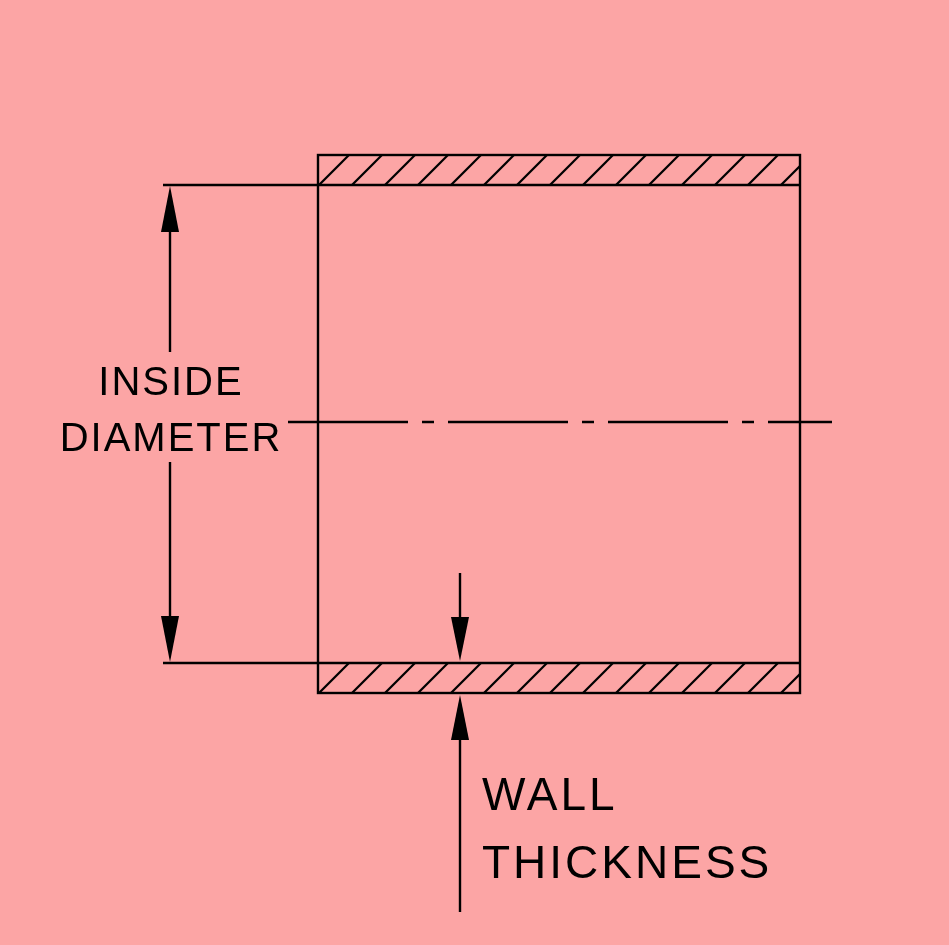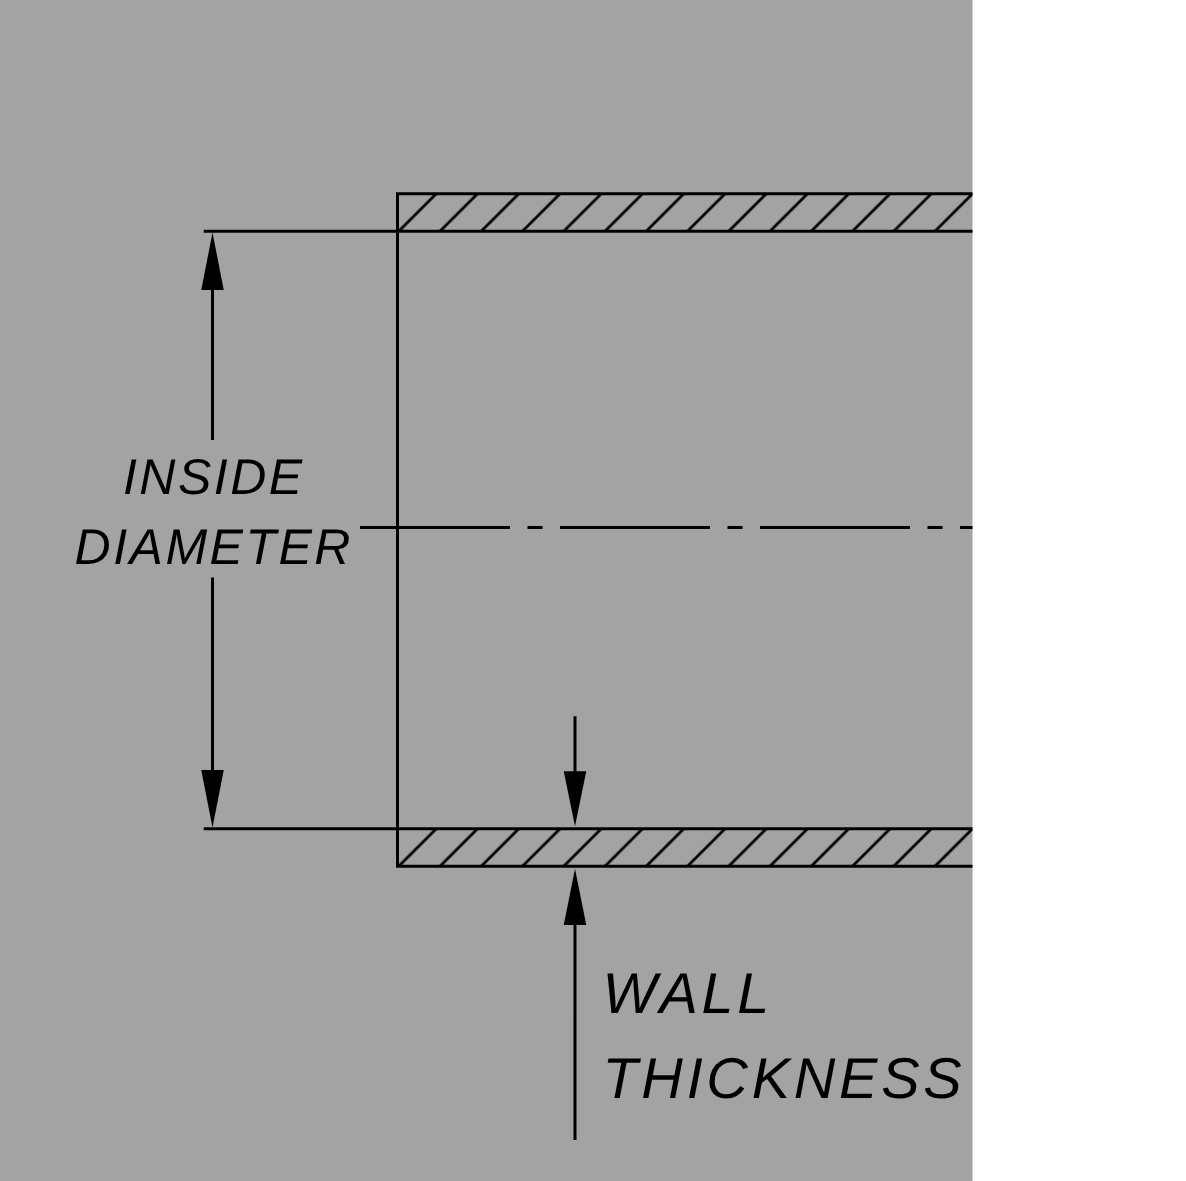--- a/index.html
+++ b/index.html
@@ -1,16 +1,16 @@
 <!DOCTYPE html>
 <html><head>
 <meta charset="utf-8">
 <style>
   html,body{margin:0;padding:0;background:#ffffff;}
-  .canvas{position:relative;width:778px;height:945px;background:#a3a3a3;overflow:hidden;font-style:italic;}
+  .canvas{position:relative;width:949px;height:945px;background:#fca5a5;overflow:hidden;}
   svg{display:block;}
   .lbl{font-family:"Liberation Sans", sans-serif;fill:#000;}
   .lbl-id{font-size:40px;letter-spacing:2px;}
   .lbl-wall{font-size:46px;letter-spacing:3px;}
   .stroke{stroke:#000;stroke-width:2.4;fill:none;}
 </style>
 </head>
 <body>
 
 <div class="canvas">

